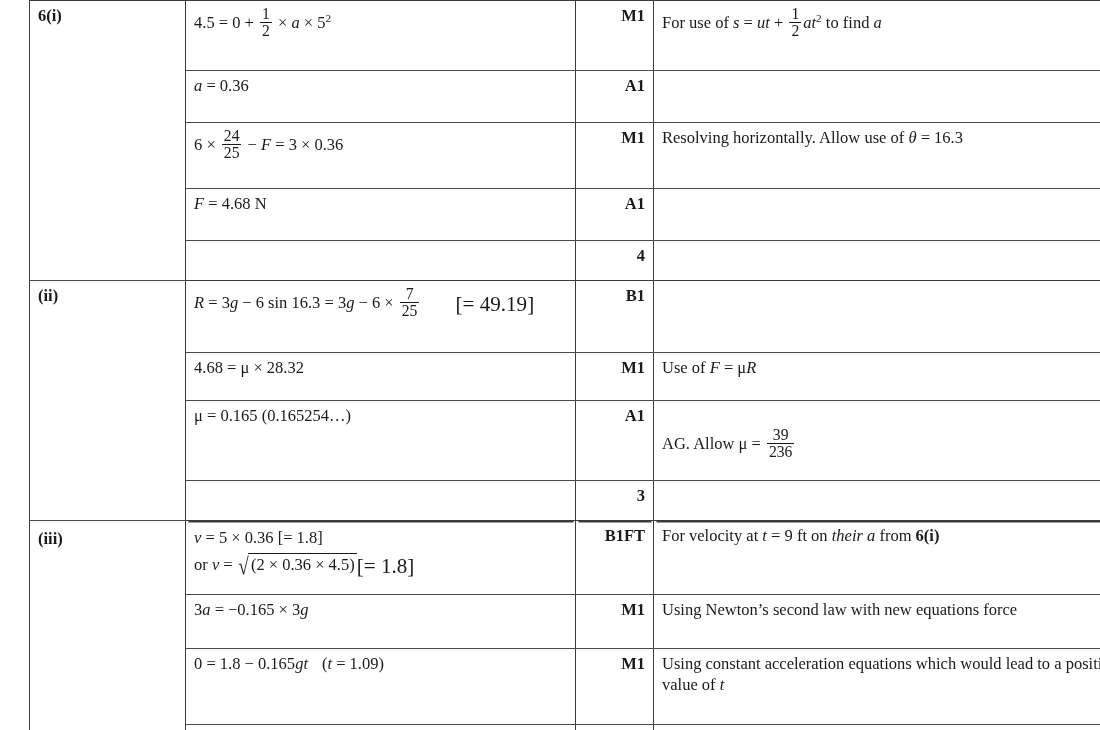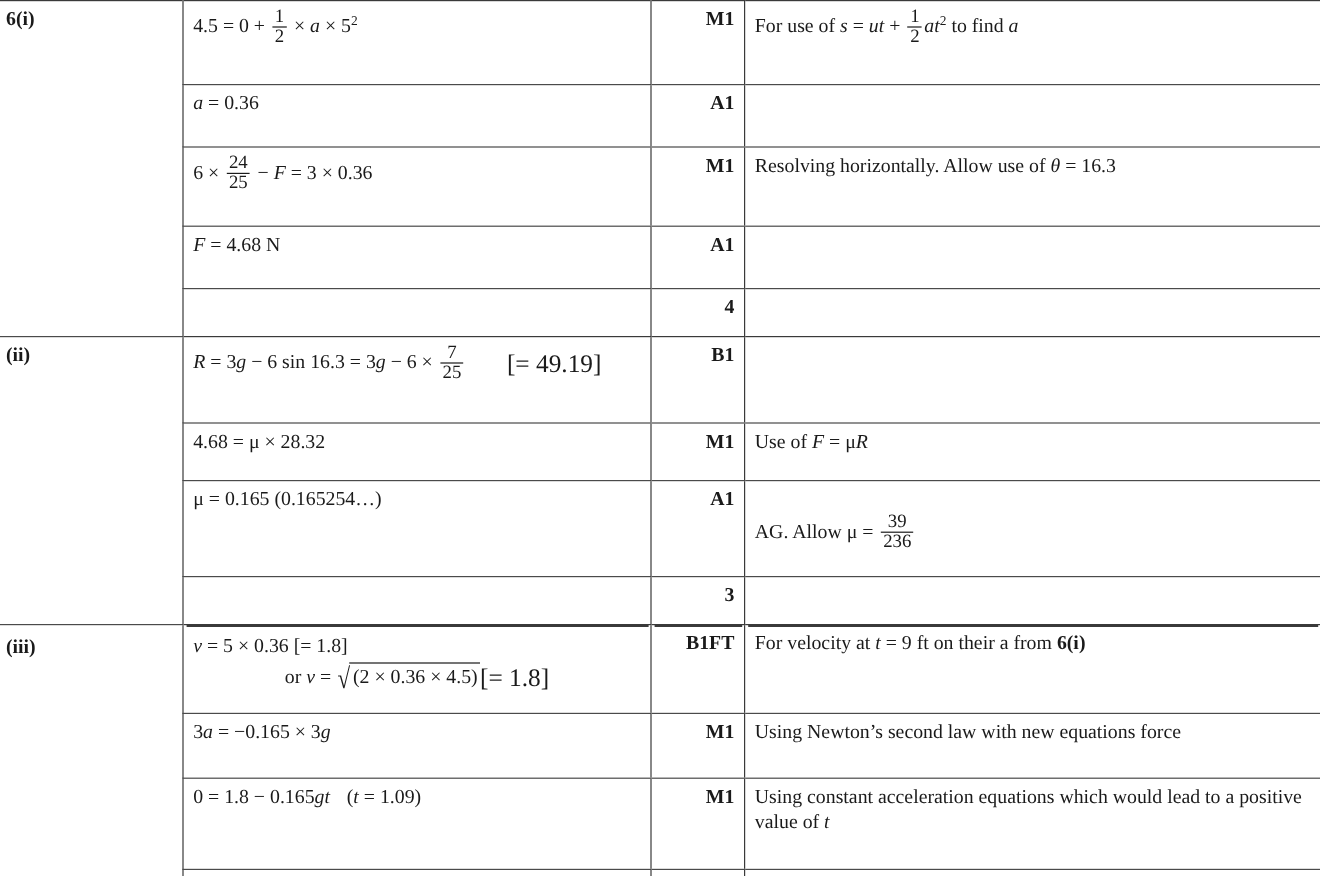--- a/index.html
+++ b/index.html
@@ -4,21 +4,21 @@
 <style>
   html,body{margin:0;padding:0;}
   body{
     width:1100px;height:730px;
     background:#ffffff;
     font-family:"Liberation Serif","DejaVu Serif",serif;
     color:#1a1a1a;
     overflow:hidden;
   }
   
-  #sheet{position:relative;width:884px;height:730px;}
+  #sheet{position:relative;width:884px;height:730px;padding-left:33px;}
   table.ms{
     border-collapse:collapse;
     table-layout:fixed;
     width:1104px;
     margin-left:-4px;           
     border-top:1.5px solid #3a3a3a;
   }
   table.ms col.c-q     {width:156px;}
   table.ms col.c-work  {width:390px;}
   table.ms col.c-mark  {width:78px;}
@@ -52,21 +52,21 @@
   tr.sec-end > td{border-bottom:1.5px solid #3a3a3a;}
   
   tr.sec-end-double > td{
     border-bottom:1.5px solid #3a3a3a;
     box-shadow:0 4px 0 -2.5px #3a3a3a;
   }
 
   
   .m{font-style:italic;}
   .bd{font-weight:bold;font-style:normal;}
-  .it{}
+  .it{font-style:italic;}
   sup{font-size:0.68em;vertical-align:super;line-height:0;}
 
   .frac{
     display:inline-block;
     vertical-align:-0.52em;
     text-align:center;
     margin:0 2px;
     line-height:1.02;
     font-size:0.95em;
   }
@@ -85,21 +85,21 @@
   .sqrt > .rbody{
     display:inline-block;
     border-top:1.1px solid #1a1a1a;
     padding:1px 2px 0 3px;
   }
   .big{font-size:1.28em;vertical-align:-0.13em;font-style:normal;}
 
   .eq-row{white-space:nowrap;}
   .gap{display:inline-block;width:34px;}
   .gap-s{display:inline-block;width:14px;}
-  .line2{display:block;margin-top:3px;text-align:center;}
+  .line2{display:block;margin-top:3px;}
 </style>
 </head>
 <body>
 
 <div id="sheet">
 <table class="ms">
   <colgroup>
     <col class="c-q">
         <col class="c-work">
         <col class="c-mark">

